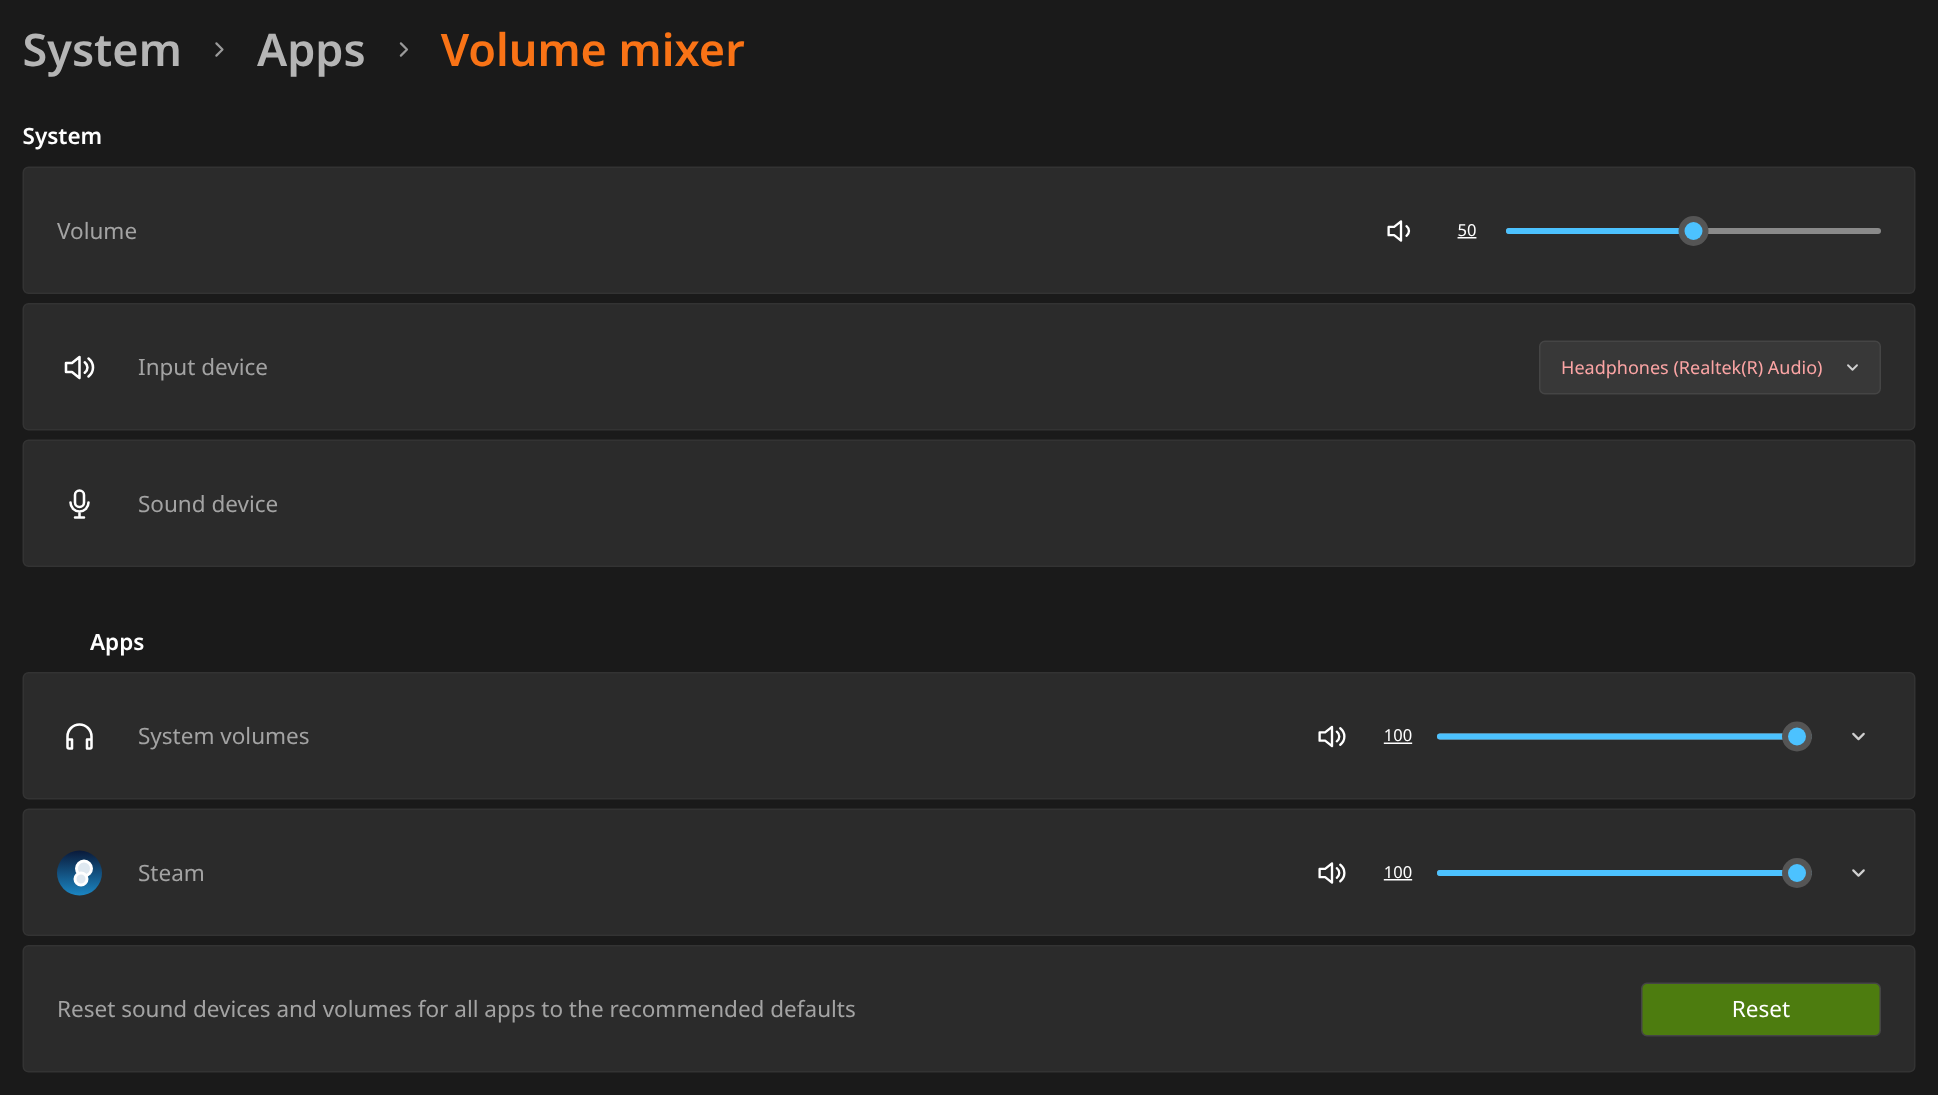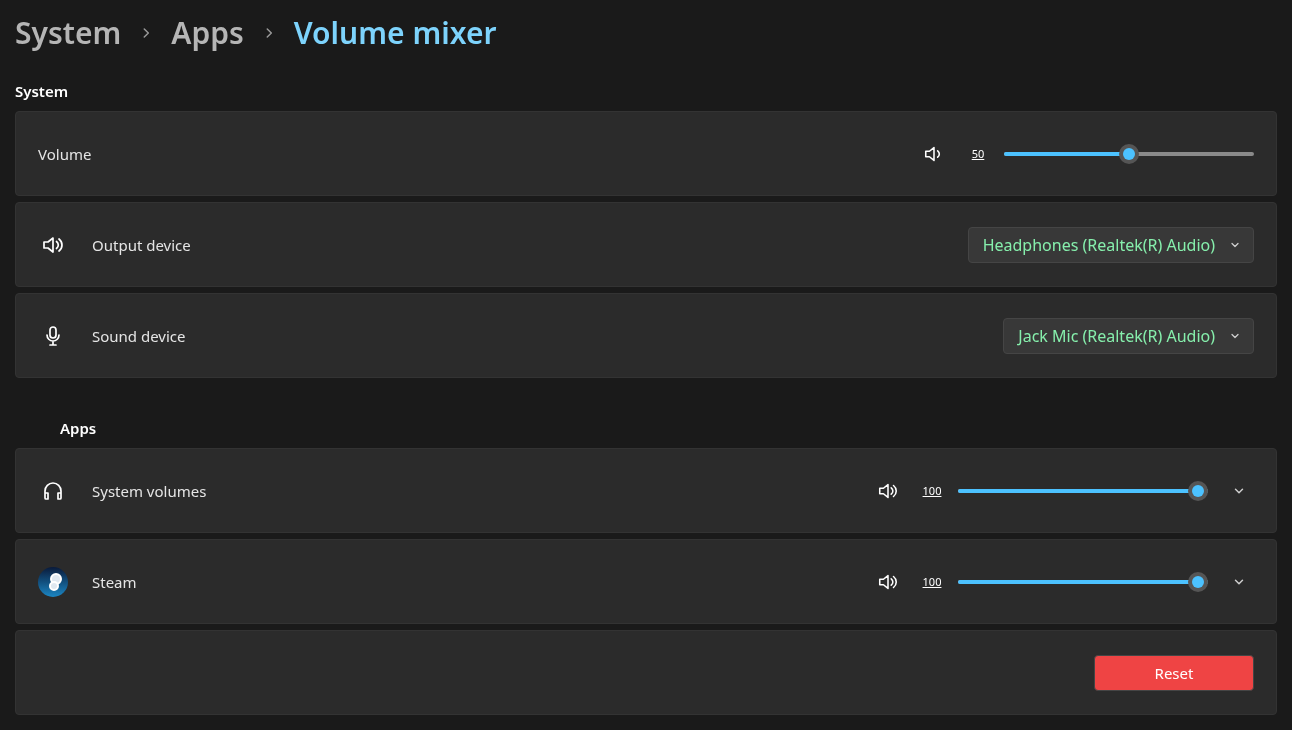--- a/index.html
+++ b/index.html
@@ -18,21 +18,21 @@
     gap: 18px;
     margin-bottom: 28px;
   }
   .breadcrumb .crumb {
     font-size: 30px;
     font-weight: 600;
     color: #b5b5b5;
     cursor: pointer;
   }
   .breadcrumb .crumb.current {
-    color: #7dd3fc;
+    color: #f97316;
     cursor: default;
   }
   .breadcrumb .chev {
     color: #9a9a9a;
     display: flex;
     align-items: center;
   }
   .breadcrumb .chev svg { width: 14px; height: 14px; }
   .section-heading {
     font-size: 15px;
@@ -58,21 +58,21 @@
     align-items: center;
     justify-content: center;
     margin-right: 24px;
     flex-shrink: 0;
     color: #ffffff;
   }
   .card .icon-slot svg { width: 24px; height: 24px; }
   .card-label {
     font-size: 15px;
     font-weight: 400;
-    color: #e5e5e5;
+    color: #a3a3a3;
     flex: 0 0 auto;
   }
   .spacer { flex: 1; }
   .vol-icon {
     width: 24px; height: 24px;
     display: flex; align-items: center; justify-content: center;
     cursor: pointer;
     color: #ffffff;
     margin-right: 16px;
   }
@@ -113,22 +113,22 @@
   .dropdown {
     background: #383838;
     border: 1px solid #454545;
     border-radius: 4px;
     height: 36px;
     padding: 0 12px 0 14px;
     display: flex;
     align-items: center;
     gap: 14px;
     cursor: pointer;
-    font-size: 16px;
-    color: #86efac;
+    font-size: 12px;
+    color: #fca5a5;
   }
   .dropdown .dd-chev { display: flex; align-items: center; }
   .dropdown .dd-chev svg { width: 12px; height: 12px; color: #cfcfcf; }
   .expand-chev {
     width: 30px; height: 30px;
     display: flex; align-items: center; justify-content: center;
     margin-left: 16px;
     cursor: pointer;
     color: #cfcfcf;
   }
@@ -152,21 +152,21 @@
   .steam-icon::after {
     content: "";
     position: absolute;
     bottom: 6px; left: 11px;
     width: 6px; height: 6px;
     border: 2px solid #fff;
     border-radius: 50%;
     background: #dfe8f0;
   }
   .reset-btn {
-    background: #ef4444;
+    background: #4d7c0f;
     border: 1px solid #454545;
     border-radius: 4px;
     height: 36px;
     width: 160px;
     display: flex; align-items: center; justify-content: center;
     font-size: 15px;
     color: #ffffff;
     cursor: pointer;
   }
 </style>
@@ -229,48 +229,40 @@
     <div class="thumb" style="left:50%"></div>
   </div>
 </div>
 
 <div class="card">
   <span class="icon-slot">
       <svg>
         <use href="#i-speaker-high"></use>
       </svg>
     </span>
-  <span class="card-label">Output device</span>
+  <span class="card-label">Input device</span>
   <span class="spacer"></span>
   <div class="dropdown">
     <span>Headphones (Realtek(R) Audio)</span>
     <span class="dd-chev">
         <svg>
           <use href="#i-chev-down"></use>
         </svg>
       </span>
   </div>
 </div>
 
 <div class="card">
   <span class="icon-slot">
       <svg>
         <use href="#i-mic"></use>
       </svg>
     </span>
   <span class="card-label">Sound device</span>
   <span class="spacer"></span>
-  <div class="dropdown">
-    <span>Jack Mic (Realtek(R) Audio)</span>
-    <span class="dd-chev">
-        <svg>
-          <use href="#i-chev-down"></use>
-        </svg>
-      </span>
-  </div>
 </div>
 
 <div class="section-heading apps">Apps</div>
 
 <div class="card">
   <span class="icon-slot">
       <svg>
         <use href="#i-headphones"></use>
       </svg>
     </span>
@@ -312,15 +304,16 @@
     <div class="thumb" style="left:96%"></div>
   </div>
   <span class="expand-chev">
       <svg>
         <use href="#i-chev-down"></use>
       </svg>
     </span>
 </div>
 
 <div class="card">
+  <span class="card-label">Reset sound devices and volumes for all apps to the recommended defaults</span>
   <span class="spacer"></span>
   <div class="reset-btn">Reset</div>
 </div>
 
 </body></html>

